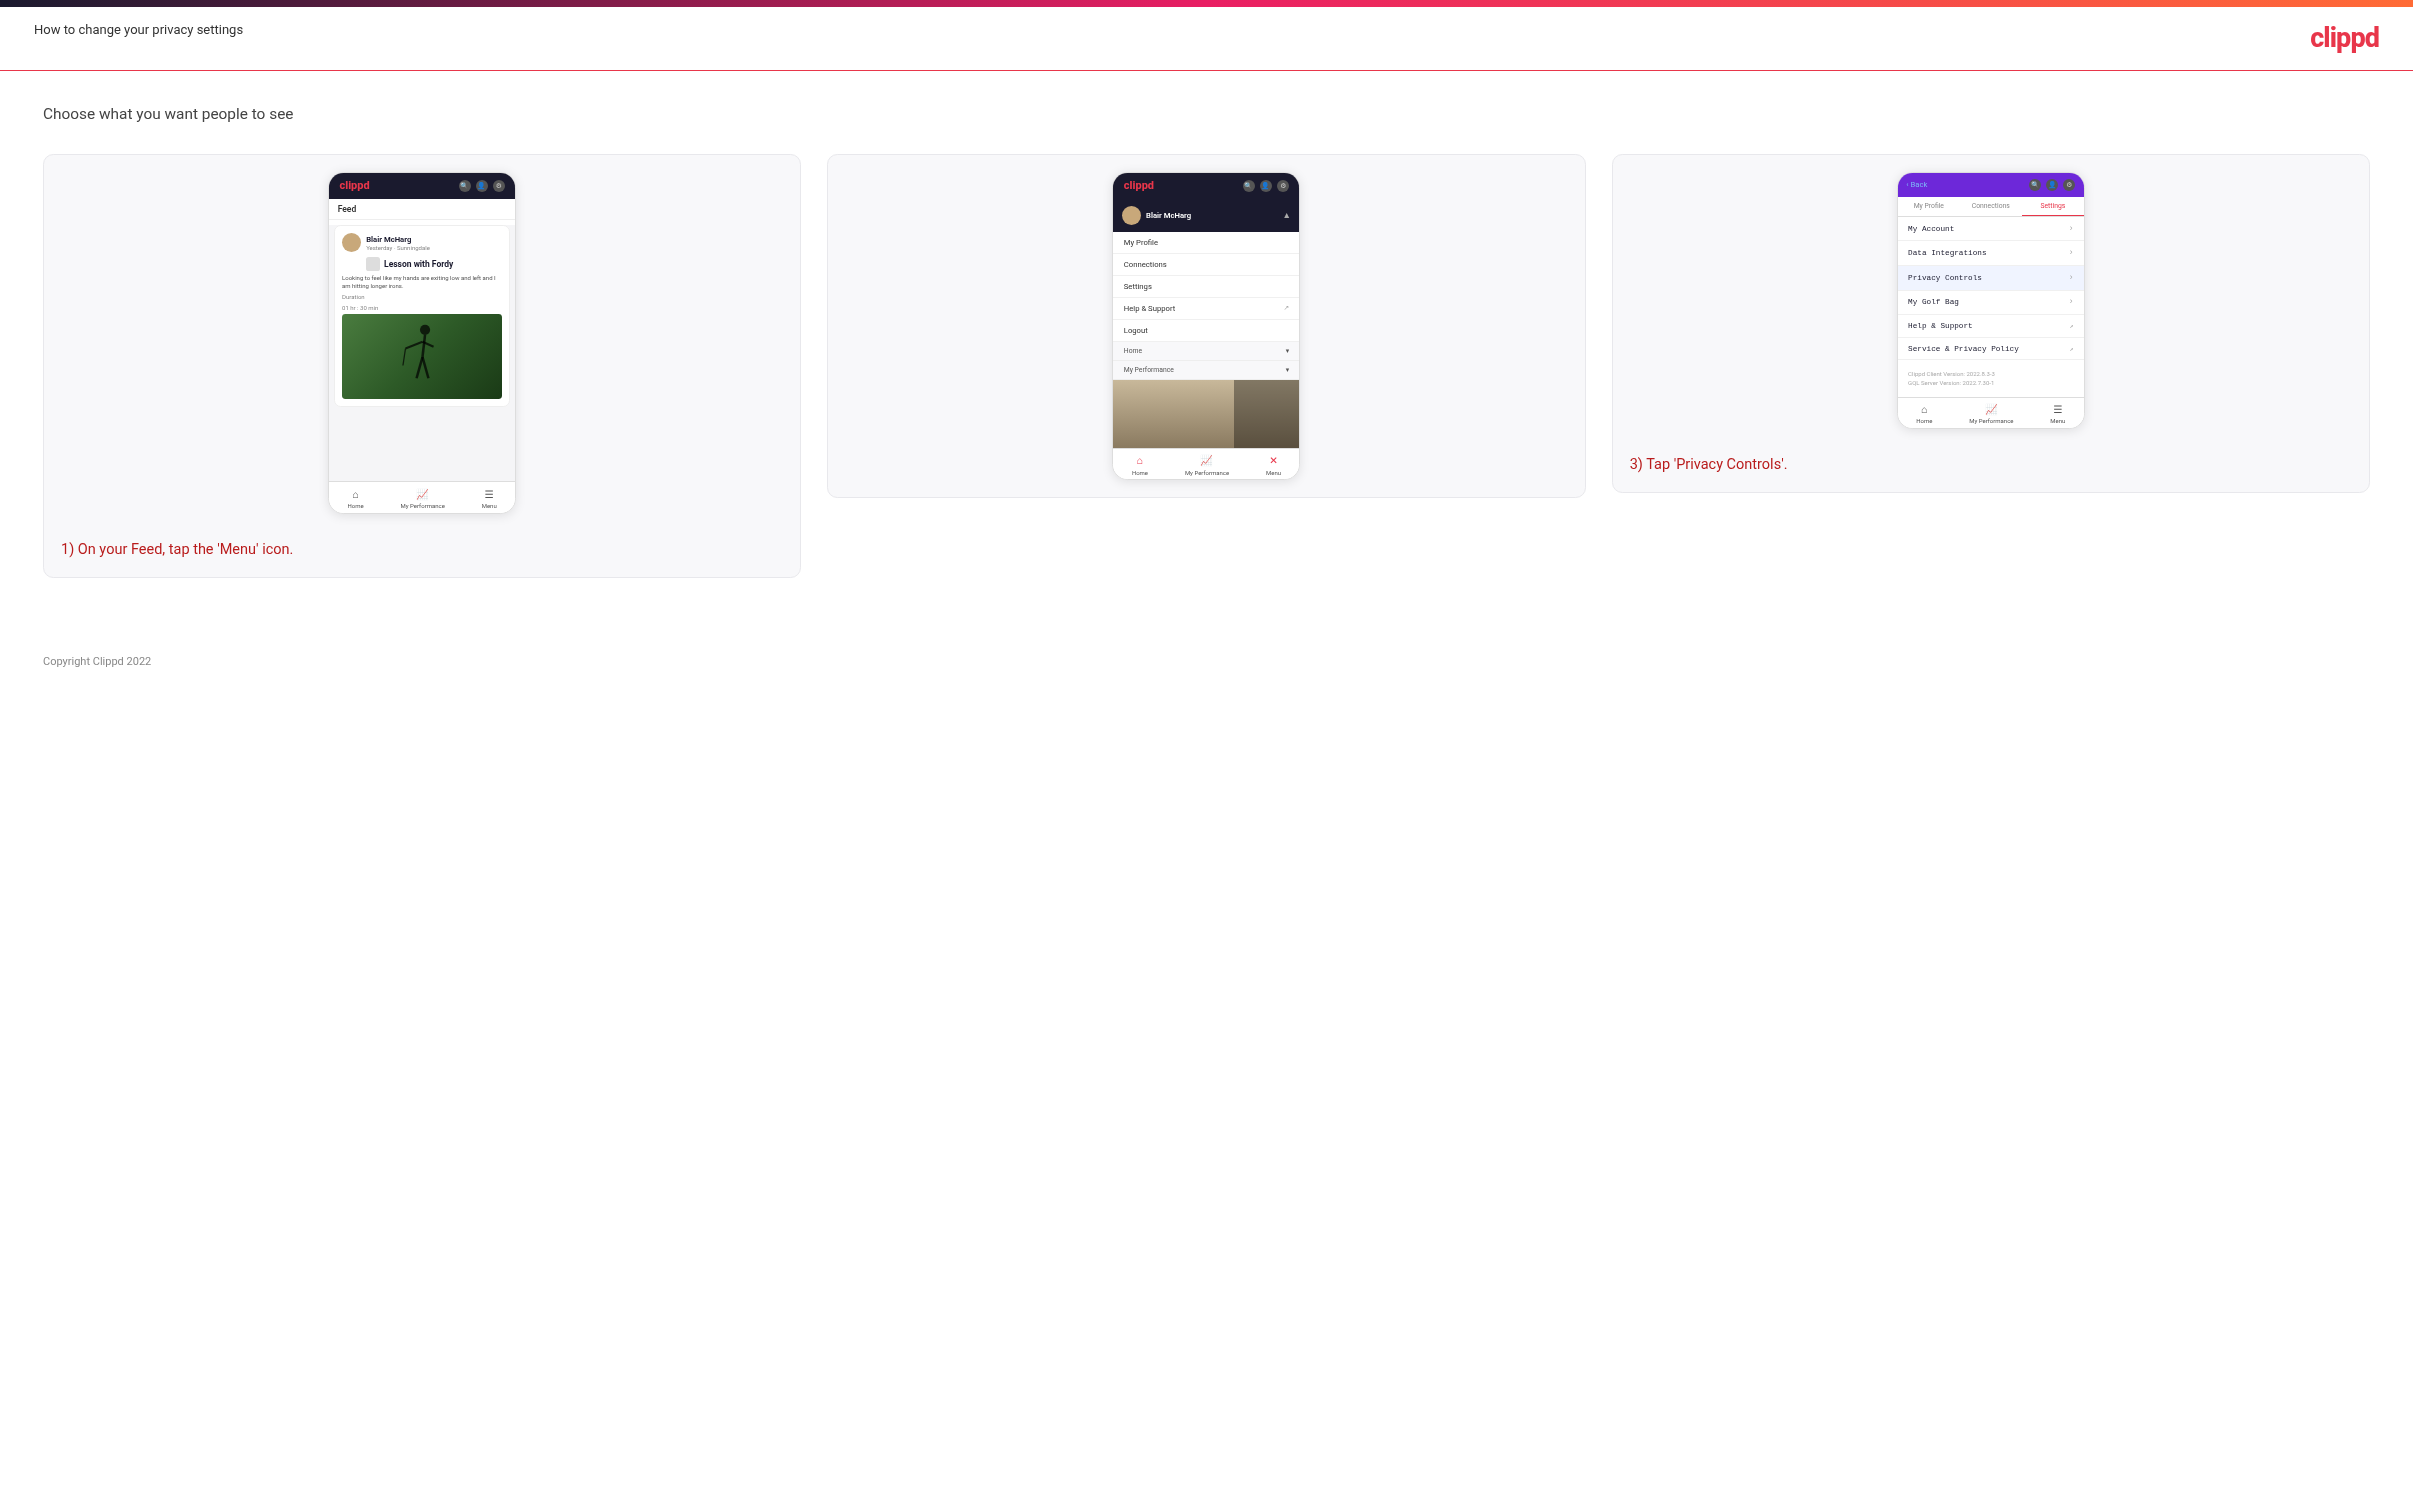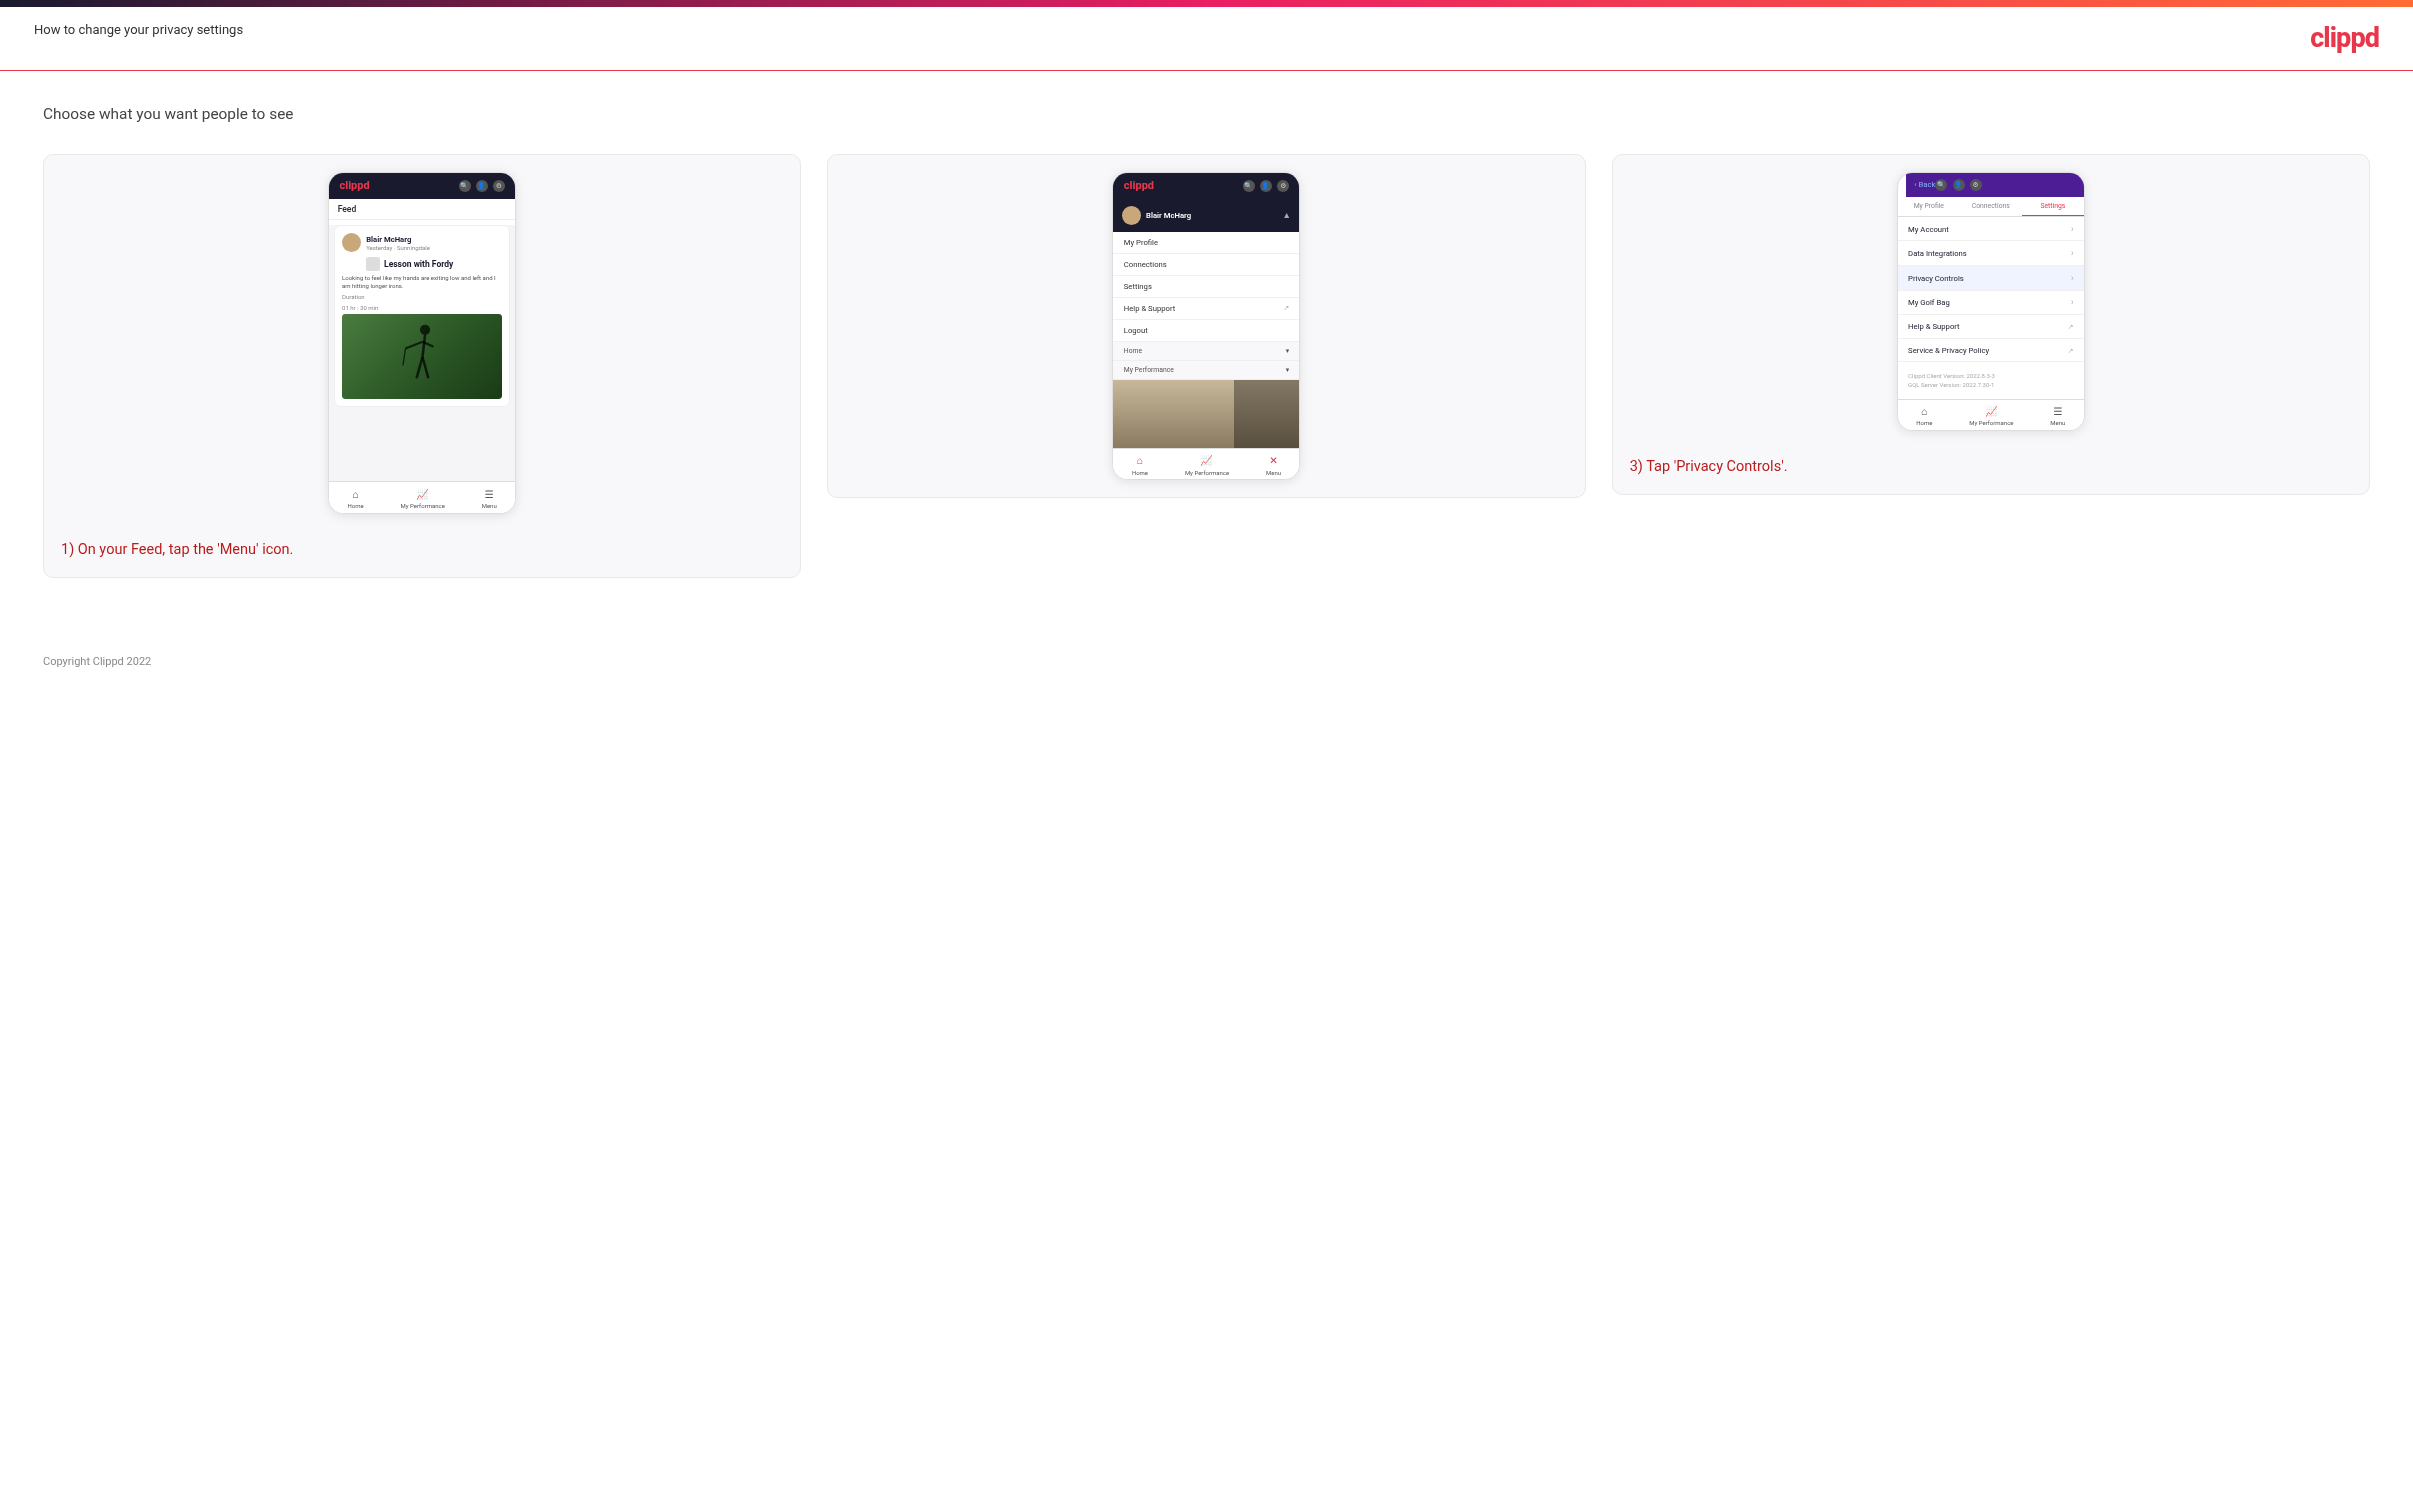--- a/index.html
+++ b/index.html
@@ -296,25 +296,25 @@
       font-size: 6.8px;
       color: #555;
       border-bottom: 0.9px solid #eee;
       display: flex;
       justify-content: space-between;
       align-items: center;
     }
 
     
     .settings-back {
-      background: #4c1d95;
+      background: #6d28d9;
       padding: 6px 8.5px;
       display: flex;
       align-items: center;
-      margin-left: 8px;
+      justify-content: space-between;
     }
 
     .back-btn {
       color: #7eb8f7;
       font-size: 7.7px;
     }
 
     .settings-tabs {
       display: flex;
       background: #fff;
@@ -329,27 +329,28 @@
       color: #888;
     }
 
     .settings-tab.active {
       color: #e8364a;
       border-bottom: 1.7px solid #e8364a;
     }
 
     .settings-list-item {
       display: flex;
-      align-items: flex-end;
+      align-items: center;
       justify-content: space-between;
       padding: 6.8px 10.3px;
       border-bottom: 0.9px solid #f0f0f0;
       background: #fff;
       font-size: 7.7px;
       color: #1a1a2e;
+      font-family: Liberation Mono, monospace;
     }
 
     .settings-list-item.highlighted {
       background: #f0f4ff;
     }
 
     .chevron-right {
       color: #aaa;
       font-size: 8.5px;
     }

